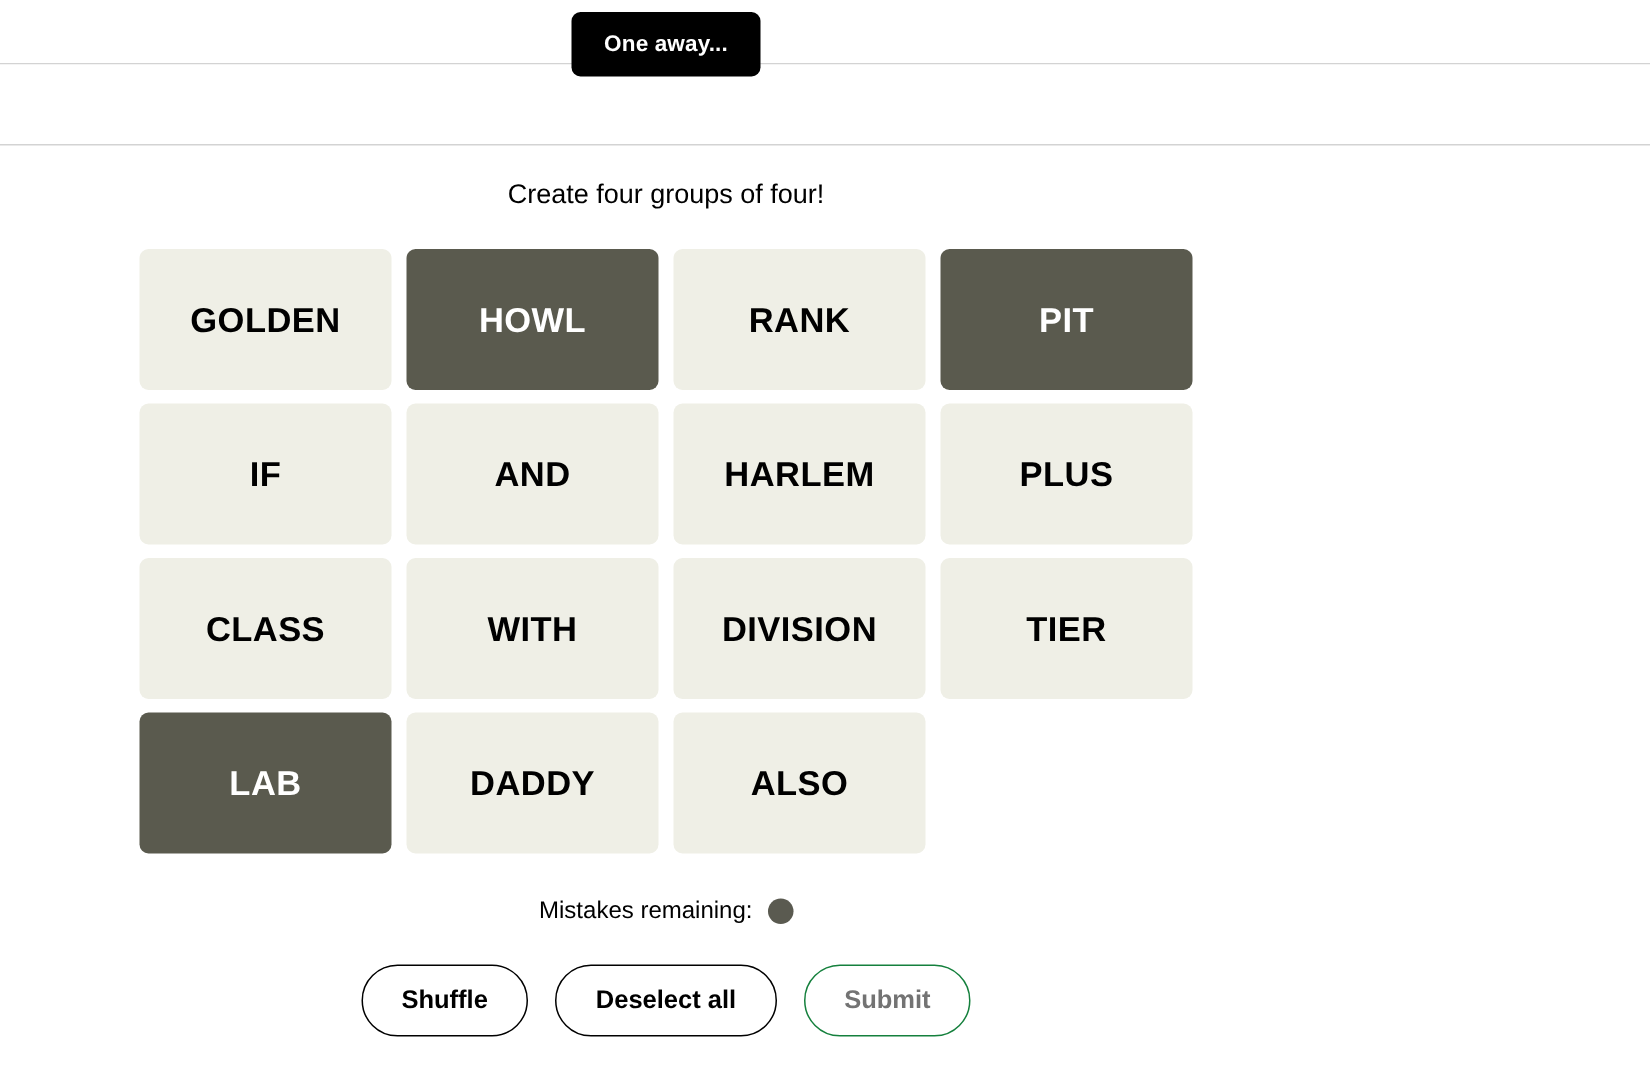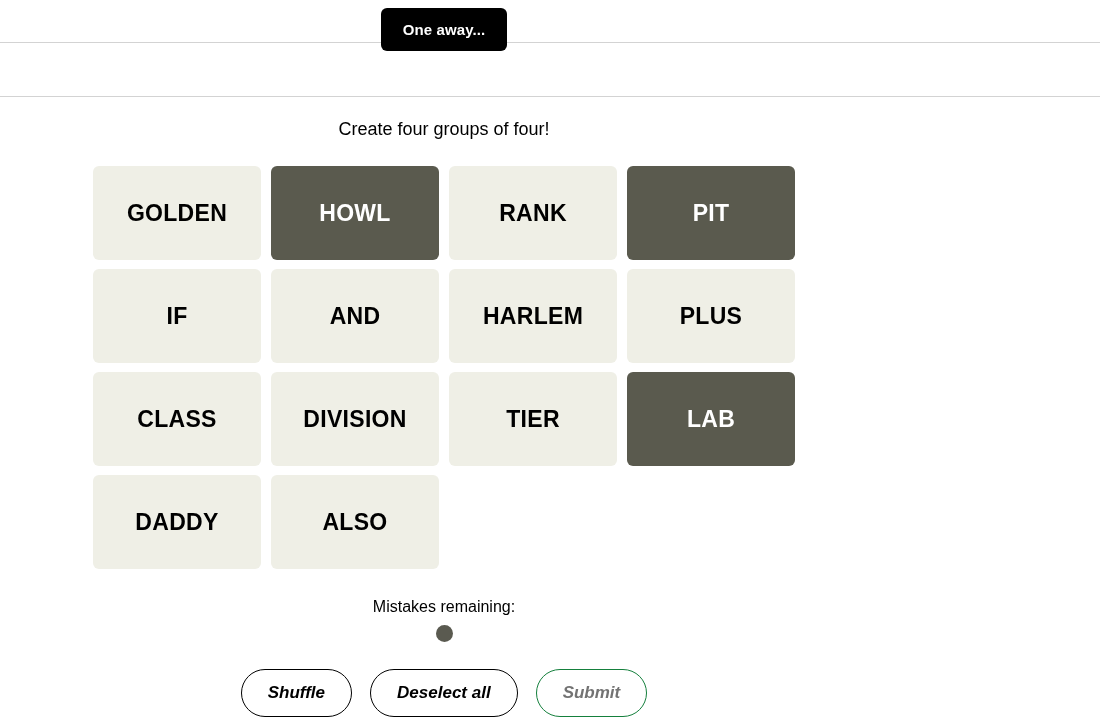--- a/index.html
+++ b/index.html
@@ -118,21 +118,20 @@
     background: #5a5a4e;
     color: #ffffff;
   }
 
   .mistakes-row {
     margin-top: 30px;
     display: flex;
     align-items: center;
     justify-content: center;
     gap: 10px;
-    flex-direction: column;
   }
   .mistakes-label {
     font-size: 16px;
     color: #000000;
     line-height: 1;
   }
   .dots {
     display: flex;
     align-items: center;
     gap: 8px;
@@ -142,21 +141,20 @@
     height: 17px;
     border-radius: 50%;
     background: #5a5a50;
   }
 
   .controls {
     margin-top: 27px;
     display: flex;
     justify-content: center;
     gap: 18px;
-    font-style: italic;
   }
   .btn {
     height: 48px;
     border-radius: 24px;
     display: flex;
     align-items: center;
     justify-content: center;
     font-size: 17px;
     font-weight: bold;
     background: #ffffff;
@@ -195,20 +193,21 @@
   <div class="grid">
     <div class="tile unselected">GOLDEN</div>
     <div class="tile selected">HOWL</div>
     <div class="tile unselected">RANK</div>
     <div class="tile selected">PIT</div>
     <div class="tile unselected">IF</div>
     <div class="tile unselected">AND</div>
     <div class="tile unselected">HARLEM</div>
     <div class="tile unselected">PLUS</div>
     <div class="tile unselected">CLASS</div>
+    <div class="tile unselected">WITH</div>
     <div class="tile unselected">DIVISION</div>
     <div class="tile unselected">TIER</div>
     <div class="tile selected">LAB</div>
     <div class="tile unselected">DADDY</div>
     <div class="tile unselected">ALSO</div>
   </div>
 
   <div class="mistakes-row">
     <span class="mistakes-label">Mistakes remaining:</span>
     <span class="dots" id="mistake-dots">

